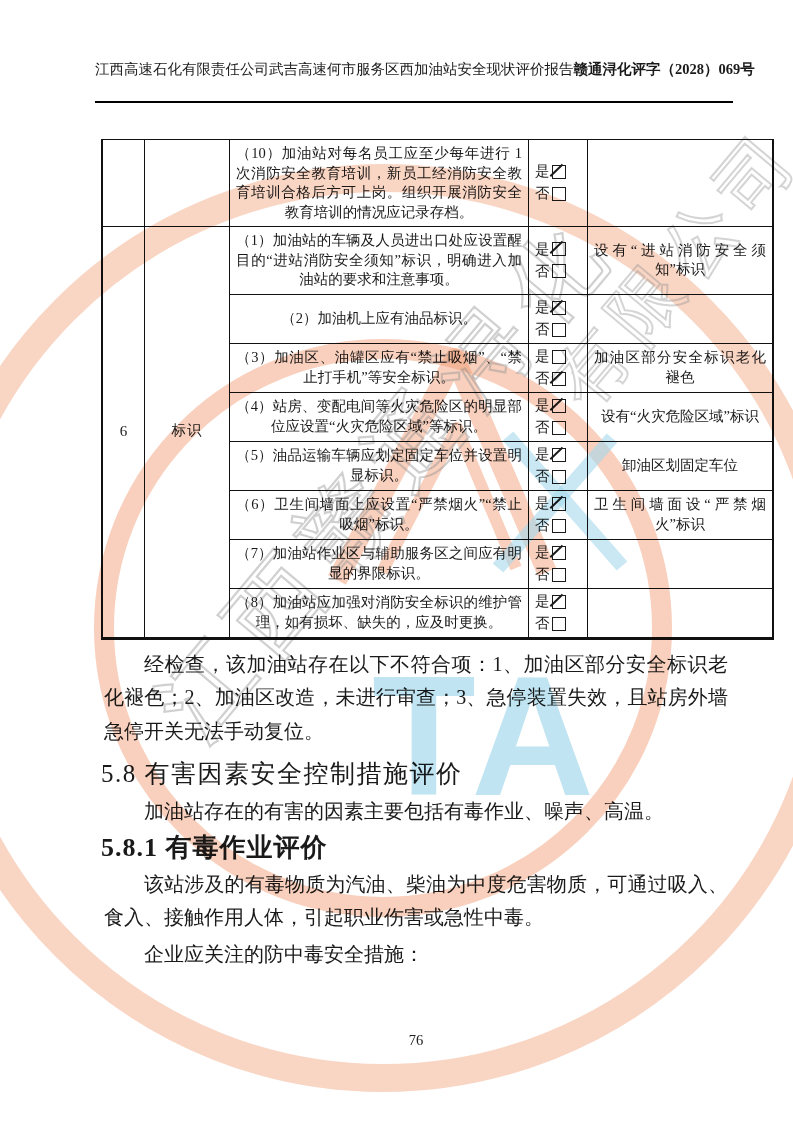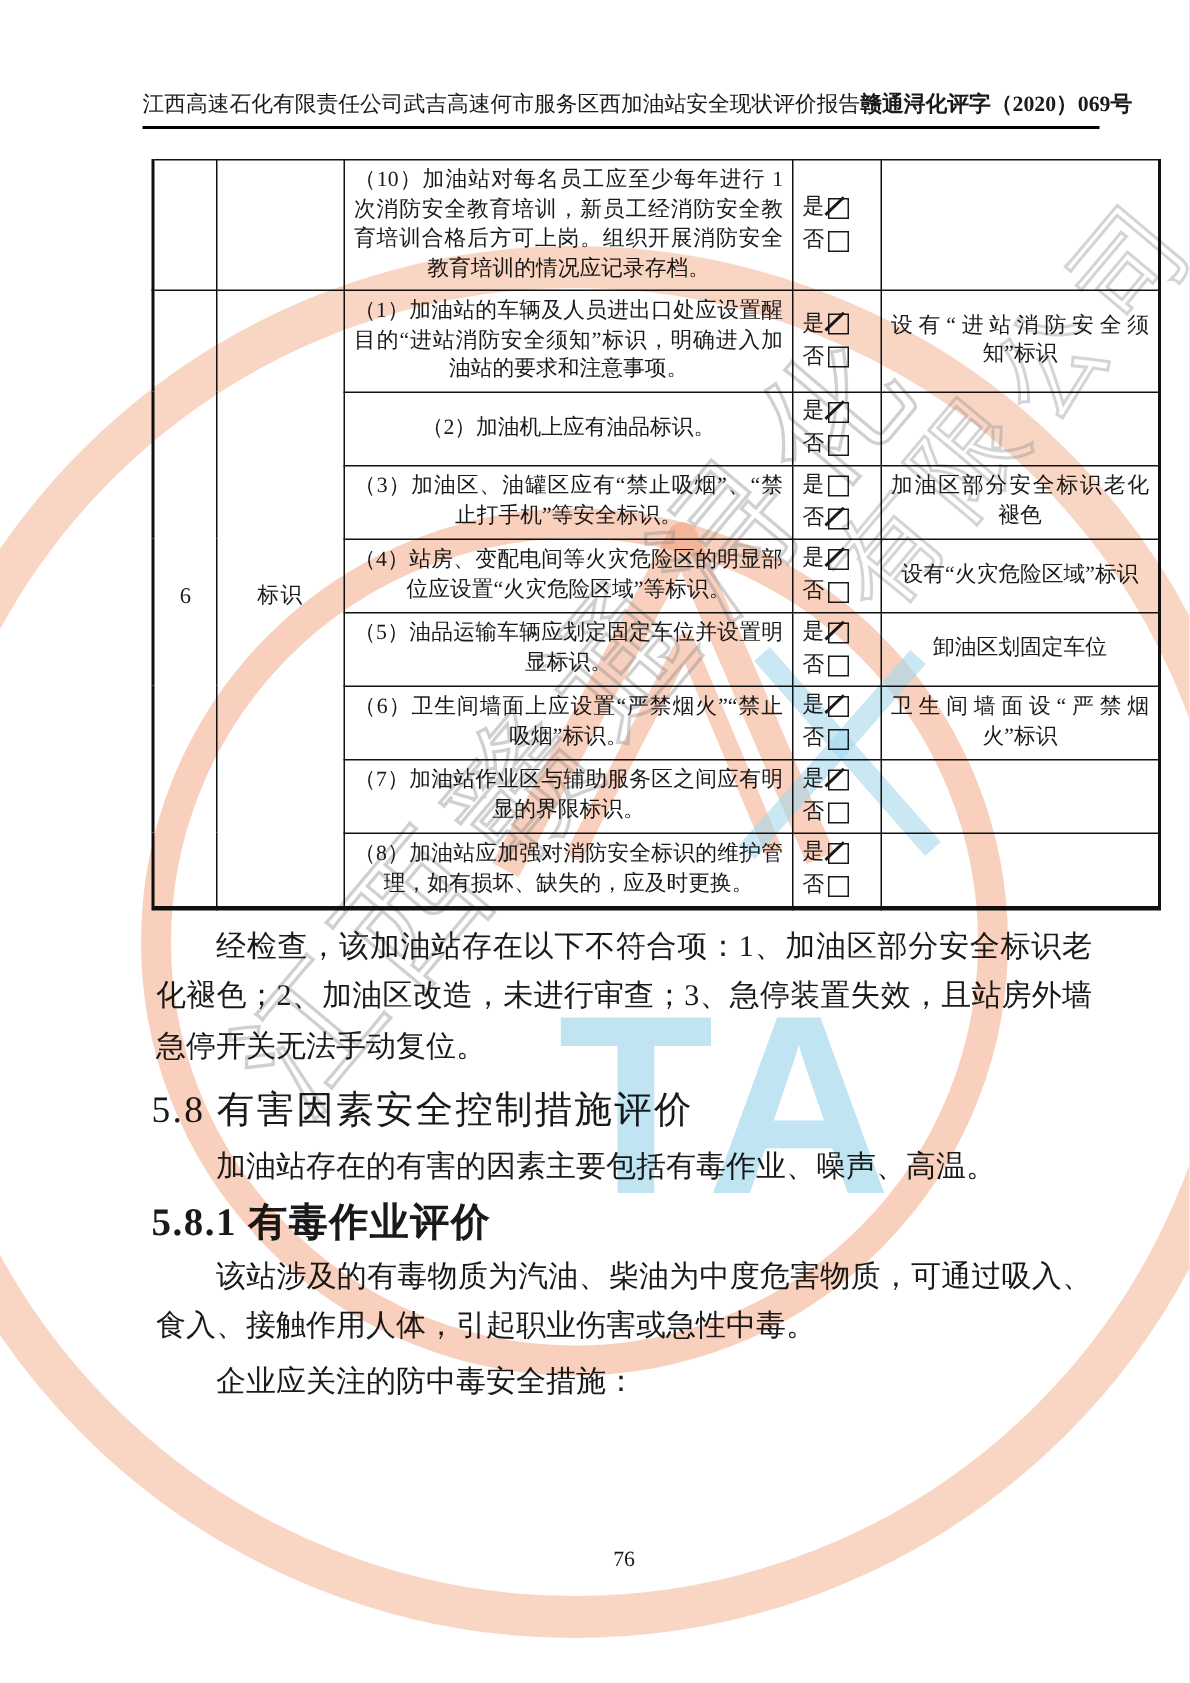--- a/index.html
+++ b/index.html
@@ -5,33 +5,33 @@
   html,body{margin:0;padding:0;background:#e8e8e8;}
   .page{
     position:relative;width:793px;height:1122px;margin:0 auto;background:#ffffff;
     overflow:hidden;color:#1a1a1a;
     font-family:"Liberation Serif","DejaVu Serif",serif;
   }
   
   .header{
     position:absolute;left:95px;top:60px;width:638px;
     display:flex;justify-content:space-between;align-items:flex-end;
-    font-size:14.5px;border-bottom:2px solid #000;padding-bottom:5px;
+    font-size:14.5px;border-bottom:2px solid #000;padding-bottom:22px;
     white-space:nowrap;
   }
   .header .right{font-weight:bold;}
   
   .content{position:absolute;left:101px;top:106px;width:630px;z-index:2;}
   
   table.checklist{
     border-collapse:collapse;table-layout:fixed;width:629px;
     font-size:14.5px;line-height:19.5px;
   }
   table.checklist td{border:1px solid #111;vertical-align:middle;overflow:hidden;}
-  table.checklist{border:2px solid #111;border-top-width:1.5px;border-bottom-width:3px;}
+  table.checklist{border:2px solid #111;border-top-width:1.5px;border-bottom-width:3px;margin-top:33px;}
   td.seq-cell{width:39px;text-align:center;font-size:15px;}
   td.cat-cell{width:82px;text-align:center;letter-spacing:1px;font-family:Liberation Mono, monospace;}
   td.content-cell{width:286px;padding:4px 6px;text-align:justify;text-align-last:center;}
   td.yn-cell{width:50px;padding:2px 2px 2px 6px;}
   td.remark-cell{width:172px;padding:4px 6px;text-align:justify;text-align-last:center;}
   .yn-line{display:flex;align-items:center;height:22px;}
   .cb{
     display:inline-block;width:12px;height:12px;border:1.5px solid #1a1a1a;
     margin-left:2px;position:relative;background:#fff;
   }
@@ -52,21 +52,21 @@
     mix-blend-mode:multiply;
   }
 </style>
 </head>
 <body>
 
 <div class="page">
 
   <div class="header">
     <span class="left">江西高速石化有限责任公司武吉高速何市服务区西加油站安全现状评价报告</span>
-    <span class="right">赣通浔化评字（2020）069号</span>
+    <span class="right">赣通浔化评字（2028）069号</span>
   </div>
 
   <div class="content">
 
     <table class="checklist">
       <tbody>
           <tr>
             <td class="seq-cell" rowspan="1"></td>
             <td class="cat-cell" rowspan="1"></td>
             <td class="content-cell">（10）加油站对每名员工应至少每年进行 1 次消防安全教育培训，新员工经消防安全教育培训合格后方可上岗。组织开展消防安全教育培训的情况应记录存档。</td>

